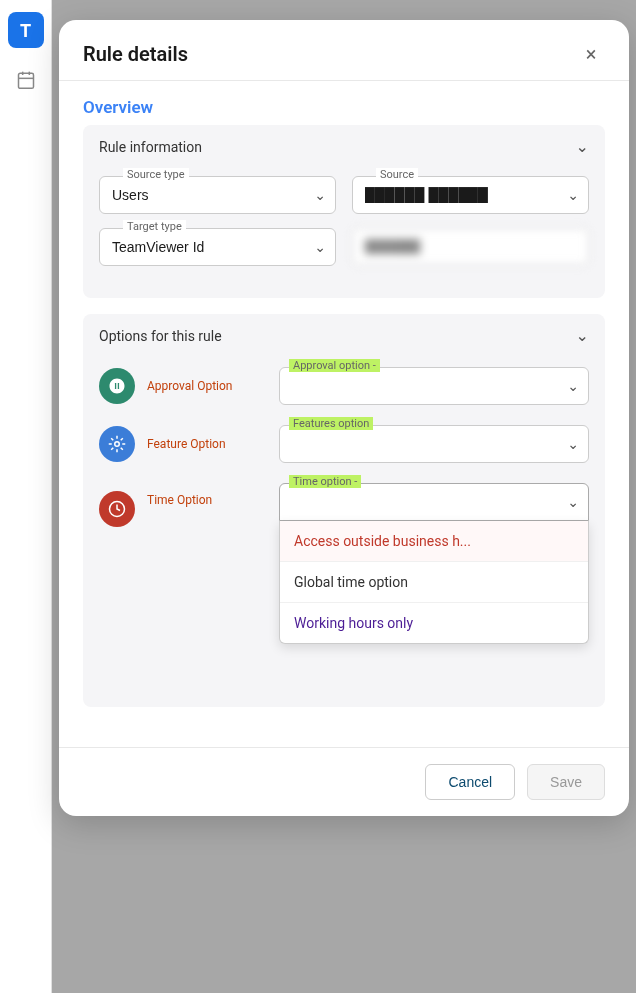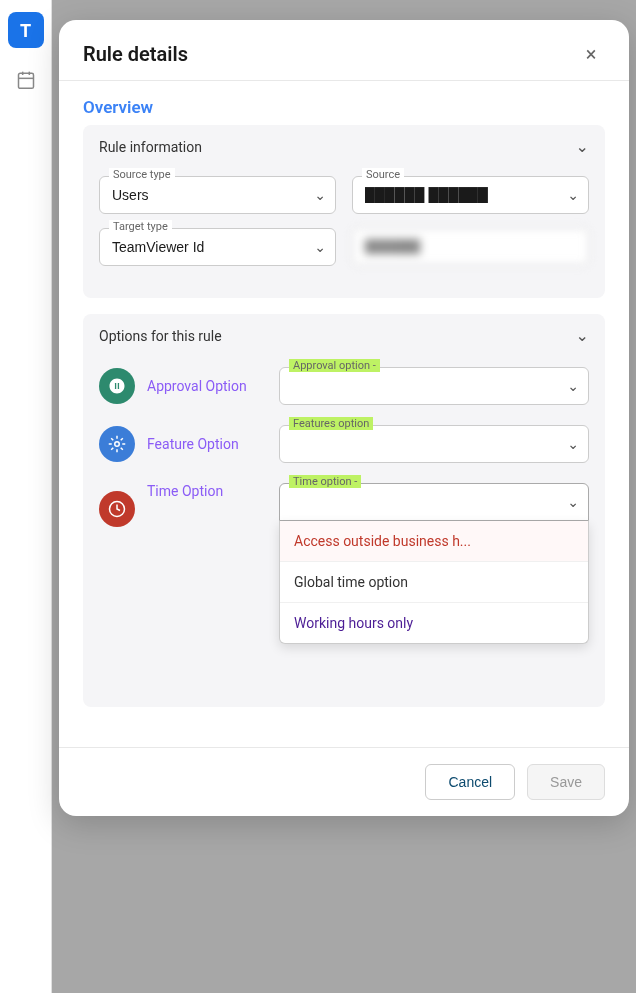--- a/index.html
+++ b/index.html
@@ -162,21 +162,21 @@
     }
 
     .form-field {
       flex: 1;
       position: relative;
     }
 
     .field-label {
       position: absolute;
       top: -8px;
-      left: 10px;
+      left: 24px;
       background: #fff;
       padding: 0 4px;
       font-size: 11px;
       color: #666;
       z-index: 1;
     }
 
     .field-select {
       width: 100%;
       border: 1px solid #ccc;
@@ -249,22 +249,22 @@
 
     .option-icon-feature {
       background: #3b7dd8;
     }
 
     .option-icon-time {
       background: #c0392b;
     }
 
     .option-label {
-      font-size: 14px;
-      color: #8b5cf6;
+      font-size: 12px;
+      color: #c2410c;
       width: 120px;
       flex-shrink: 0;
     }
 
     .option-select-wrapper {
       flex: 1;
       position: relative;
     }
 
     .option-field-label {
@@ -498,21 +498,21 @@
               </div>
             </div>
 
             <div class="option-row" style="align-items:flex-start; padding-bottom: 0;">
               <div class="option-icon option-icon-time" style="margin-top:8px;">
                 <svg width="18" height="18" viewBox="0 0 24 24" fill="none" stroke="white" stroke-width="2">
                   <circle cx="12" cy="12" r="10"></circle>
                   <polyline points="12 6 12 12 16 14"></polyline>
                 </svg>
               </div>
-              <span class="option-label" style="">Time Option</span>
+              <span class="option-label" style="margin-top:10px;">Time Option</span>
               <div class="option-select-wrapper dropdown-open">
                 <span class="option-field-label">Time option -</span>
                 <div class="select-wrapper">
                   <select class="option-select">
                     <option value=""></option>
                   </select>
                   <span class="select-arrow">⌄</span>
                 </div>
                 <div class="dropdown-menu">
                   <div class="dropdown-item dropdown-item-outside">Access outside business h...</div>

